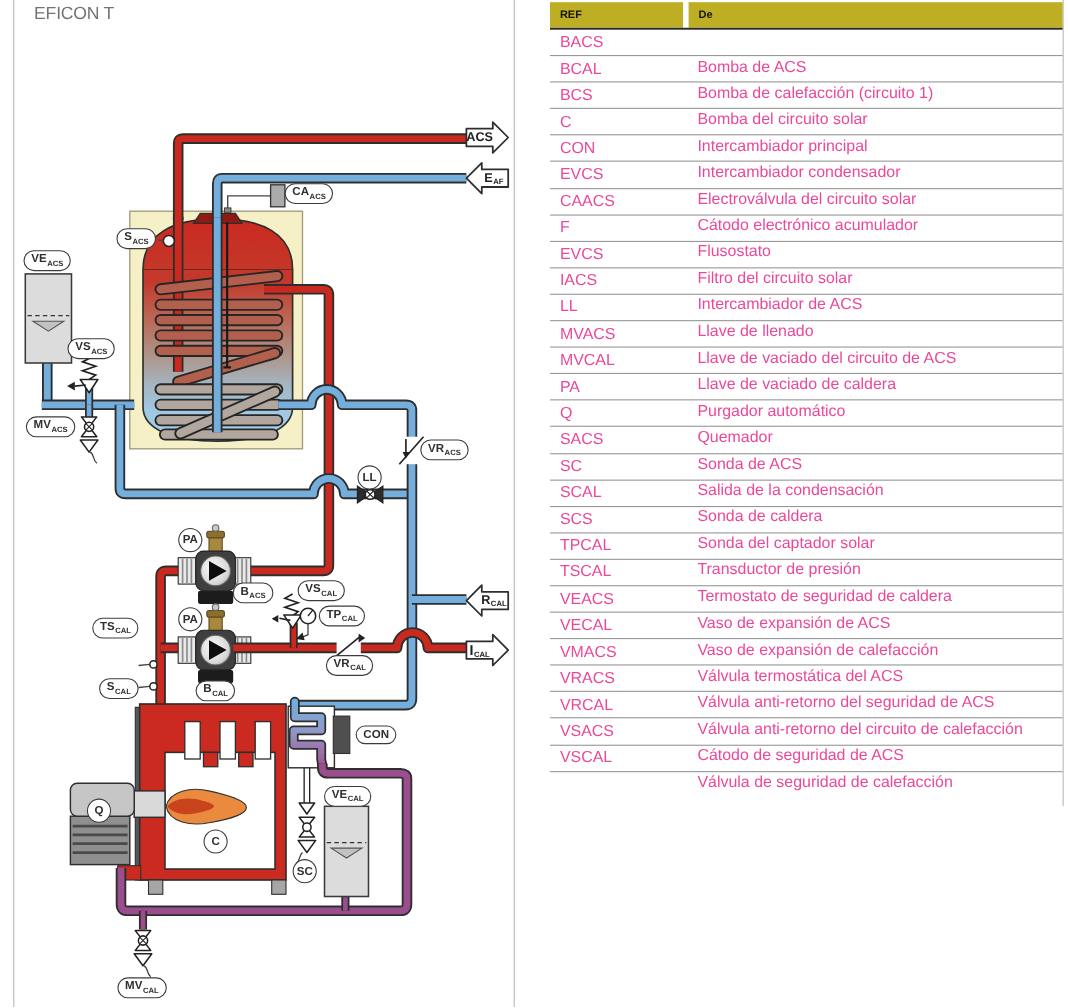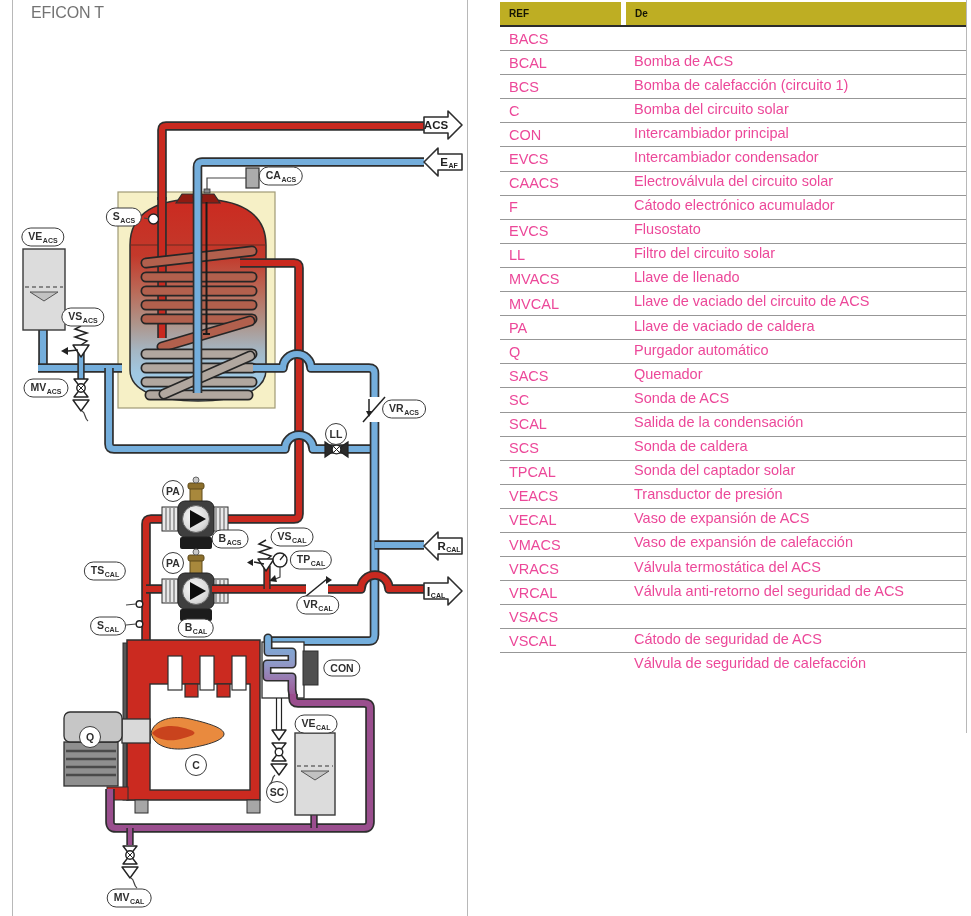--- a/index.html
+++ b/index.html
@@ -491,20 +491,24 @@
     <div class="trow">
       <div class="tref">F</div>
       <div class="tdesc">Flusostato</div>
     </div>
 
     <div class="trow">
       <div class="tref">EVCS</div>
       <div class="tdesc">Filtro del circuito solar</div>
     </div>
 
+    <div class="trow">
+      <div class="tref">IACS</div>
+      <div class="tdesc">Intercambiador de ACS</div>
+    </div>
 
     <div class="trow">
       <div class="tref">LL</div>
       <div class="tdesc">Llave de llenado</div>
     </div>
 
     <div class="trow">
       <div class="tref">MVACS</div>
       <div class="tdesc">Llave de vaciado del circuito de ACS</div>
     </div>
@@ -542,20 +546,24 @@
     <div class="trow">
       <div class="tref">SCS</div>
       <div class="tdesc">Sonda del captador solar</div>
     </div>
 
     <div class="trow">
       <div class="tref">TPCAL</div>
       <div class="tdesc">Transductor de presión</div>
     </div>
 
+    <div class="trow">
+      <div class="tref">TSCAL</div>
+      <div class="tdesc">Termostato de seguridad de caldera</div>
+    </div>
 
     <div class="trow">
       <div class="tref">VEACS</div>
       <div class="tdesc">Vaso de expansión de ACS</div>
     </div>
 
     <div class="trow">
       <div class="tref">VECAL</div>
       <div class="tdesc">Vaso de expansión de calefacción</div>
     </div>
@@ -565,20 +573,21 @@
       <div class="tdesc">Válvula termostática del ACS</div>
     </div>
 
     <div class="trow">
       <div class="tref">VRACS</div>
       <div class="tdesc">Válvula anti-retorno del seguridad de ACS</div>
     </div>
 
     <div class="trow">
       <div class="tref">VRCAL</div>
+      <div class="tdesc">Válvula anti-retorno del circuito de calefacción</div>
     </div>
 
     <div class="trow">
       <div class="tref">VSACS</div>
       <div class="tdesc">Cátodo de seguridad de ACS</div>
     </div>
 
     <div class="trow">
       <div class="tref">VSCAL</div>
       <div class="tdesc">Válvula de seguridad de calefacción</div>

